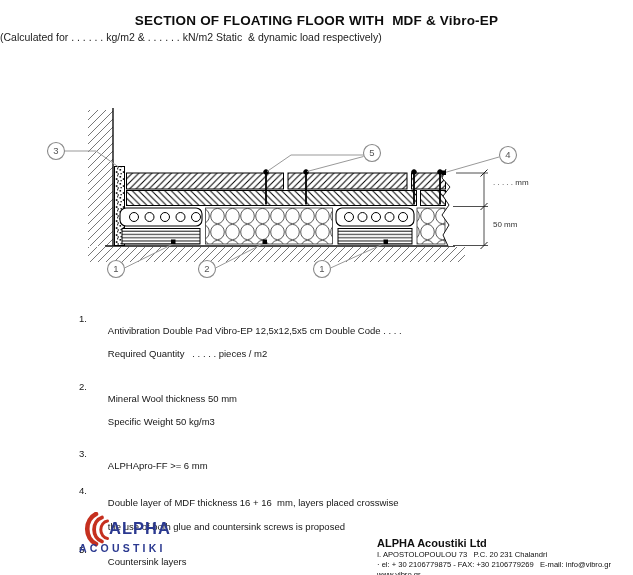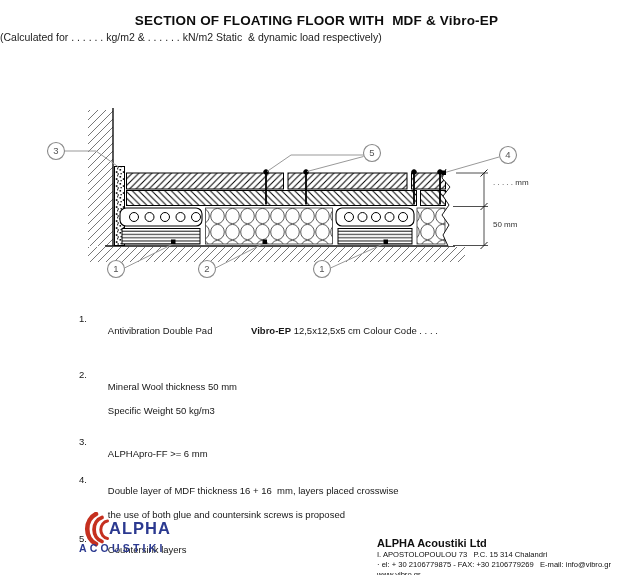--- a/index.html
+++ b/index.html
@@ -7,21 +7,21 @@
         font-family:"Liberation Sans",sans-serif;overflow:hidden;color:#111;}
   .title{position:absolute;top:13px;left:0;width:100%;text-align:center;
          font-size:13.5px;font-weight:bold;letter-spacing:.2px;white-space:pre;color:#0d0d0d;}
   .subtitle{position:absolute;top:31px;left:0;width:100%;
             font-size:10.5px;color:#1c1c1c;white-space:pre;}
   svg.drawing{position:absolute;left:0;top:100px;}
   .legend{position:absolute;left:79px;top:313px;font-size:9.5px;line-height:11.8px;color:#161616;}
   .lg-item{position:relative;padding-left:13px;white-space:pre;}
   .lg-item .marker{position:absolute;left:0;top:0;}
   .mb9{margin-bottom:9px;}.mb8{margin-bottom:8px;}.mb2{margin-bottom:2px;}
-  .brand{font-weight:bold;margin-left:36px;}
+  .brand{font-weight:normal;}
   .logo-svg{position:absolute;left:76px;top:512px;}
   .company{position:absolute;left:377px;top:537px;color:#0e0e0e;}
   .company .name{font-size:11px;font-weight:bold;line-height:13px;}
   .company .line{font-size:7.6px;line-height:9.8px;white-space:pre;}
 </style>
 </head>
 <body>
 
 <div class="page">
 
@@ -158,21 +158,22 @@
       <text x="116" y="272.4">1</text>
       <circle cx="207" cy="269" r="8.5" fill="#fff" stroke="#8a8a8a" stroke-width="1.1"></circle>
       <text x="207" y="272.4">2</text>
       <circle cx="322" cy="269" r="8.5" fill="#fff" stroke="#8a8a8a" stroke-width="1.1"></circle>
       <text x="322" y="272.4">1</text>
     </g>
   </svg>
 
   <div class="legend">
     <div class="lg-item mb9">
-      <span class="marker">1.</span><span>Antivibration Double Pad </span><span class="brand">Vibro-EP</span><span> 12,5x12,5x5 cm Colour Code . . . .</span><br>
+      <span class="marker">1.</span><span>Antivibration Double Pad </span><span class="brand">Vibro-EP</span><span> 12,5x12,5x5 cm Double Code . . . .</span><br>
+      <span>Required Quantity   . . . . . pieces / m2</span>
     </div>
     <div class="lg-item mb8">
       <span class="marker">2.</span><span>Mineral Wool thickness 50 mm</span><br>
       <span>Specific Weight 50 kg/m3</span>
     </div>
     <div class="lg-item mb2">
       <span class="marker">3.</span><span>ALPHApro-FF &gt;= 6 mm</span>
     </div>
     <div class="lg-item">
       <span class="marker">4.</span><span>Double layer of MDF thickness 16 + 16  mm, layers placed crosswise</span><br>
@@ -188,18 +189,18 @@
       <path d="M20,2 A15,16.5 0 0 0 20,32" stroke-width="4.6"></path>
       <path d="M26,5.5 A11,12.5 0 0 0 26,29.5" stroke-width="3.8"></path>
       <path d="M31.5,9 A7.5,8.8 0 0 0 31.5,26.5" stroke-width="3"></path>
     </g>
     <text x="33" y="22" font-size="16.5" font-weight="bold" fill="#2b3990" letter-spacing="1">ALPHA</text>
     <text x="3" y="40" font-size="10.5" font-weight="bold" fill="#2b3990" letter-spacing="3.2">ACOUSTIKI</text>
   </svg>
 
   <div class="company">
     <div class="name">ALPHA Acoustiki Ltd</div>
-    <div class="line">I. APOSTOLOPOULOU 73   P.C. 15 314 Chalandri</div>
+    <div class="line">I. APOSTOLOPOULOU 73   P.C. 20 231 Chalandri</div>
     <div class="line">· el: + 30 2106779875 - FAX: +30 2106779269   E-mail: info@vibro.gr</div>
     <div class="line">www.vibro.gr</div>
   </div>
 
 </div>
 
 </body></html>

